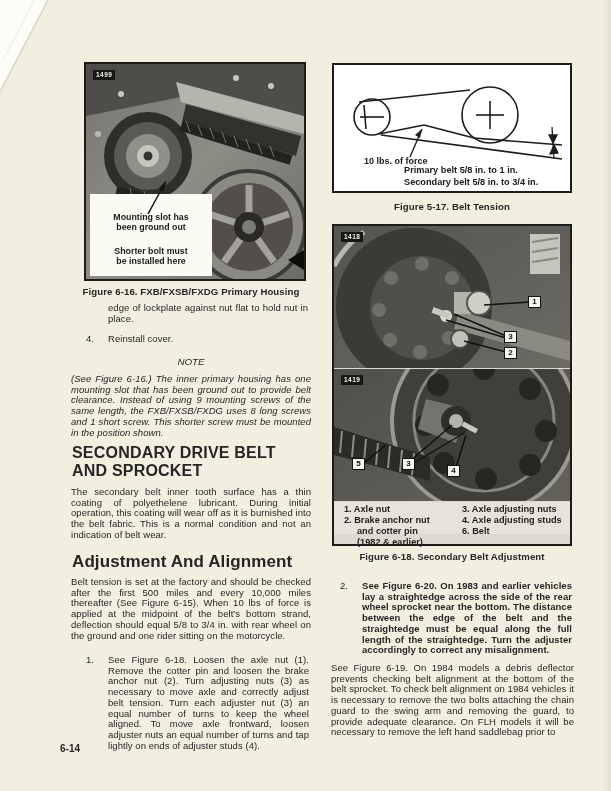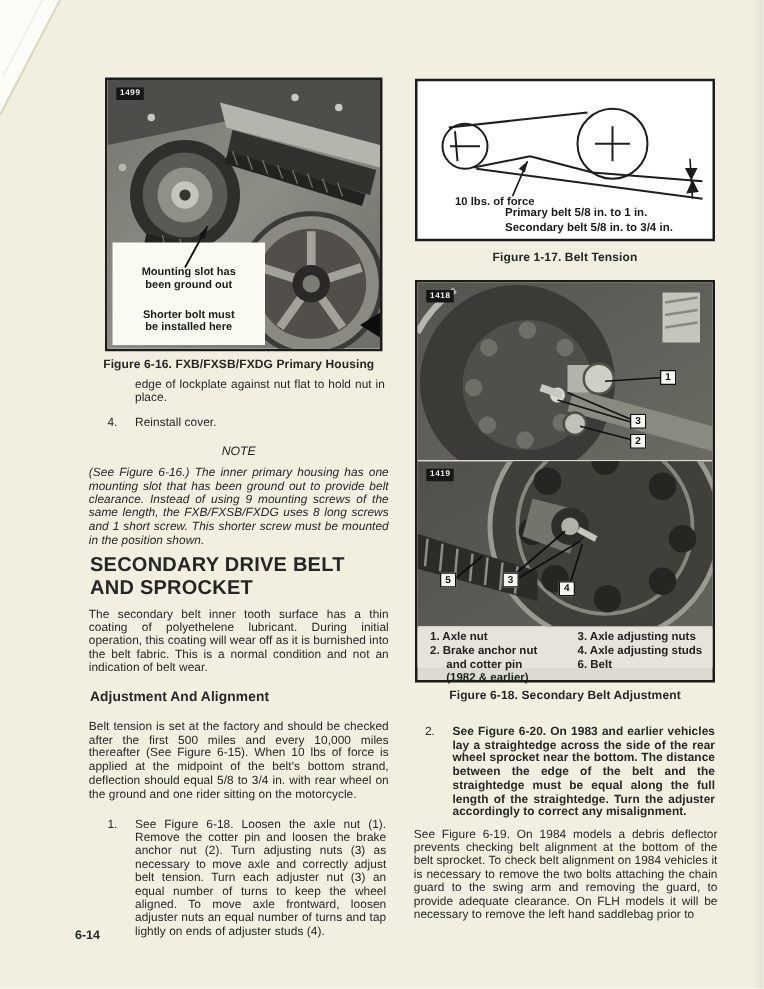--- a/index.html
+++ b/index.html
@@ -16,21 +16,21 @@
   .scan-tick{position:absolute;left:0;width:4px;height:9px;background:#3a3a36;}
   
   .fold{position:absolute;top:0;left:0;}
   
   .txt{position:absolute;font-size:9.5px;line-height:10.7px;text-align:justify;letter-spacing:0.05px;}
   .num{position:absolute;font-size:9.5px;line-height:10.7px;}
   .caption{position:absolute;font-weight:bold;font-size:9.6px;text-align:center;letter-spacing:0.1px;}
   .note-label{position:absolute;font-style:italic;font-size:9.8px;text-align:center;}
   .italic{font-style:italic;}
   .h1{position:absolute;font-weight:bold;font-size:16px;line-height:17.5px;letter-spacing:0.2px;white-space:pre-line;}
-  .h2{position:absolute;font-weight:bold;font-size:11px;letter-spacing:0.1px;}
+  .h2{position:absolute;font-weight:bold;font-size:17px;letter-spacing:0.1px;}
   .pagenum{position:absolute;font-weight:bold;font-size:10px;}
   
   .figbox{position:absolute;border:2px solid #1c1c1a;background:#fff;box-sizing:border-box;}
   .phototag{position:absolute;background:#161614;color:#f5f4ee;font-size:6.5px;font-weight:bold;
     padding:1px 3px;letter-spacing:0.5px;line-height:8px;}
   .callout{position:absolute;width:13px;height:12px;background:#f6f5ef;border:1.5px solid #111;
     box-sizing:border-box;font-size:8px;font-weight:bold;text-align:center;line-height:9px;color:#111;}
   .photo-label{position:absolute;font-weight:bold;font-size:8.8px;line-height:10px;text-align:center;
     white-space:pre-line;color:#1b1b19;}
   .diagram-label{position:absolute;font-weight:bold;font-size:9px;color:#1b1b19;white-space:pre-line;}
@@ -160,21 +160,21 @@
         <polygon points="219,78 215,70 223,70"></polygon>
         <polygon points="220,80 216,89 224,88"></polygon>
       </g>
       <line x1="76" y1="92" x2="88" y2="64" stroke="#1d1d1b" stroke-width="1.4"></line>
       <polygon points="88,64 81,70 86,73" fill="#1d1d1b"></polygon>
     </svg>
     <div class="diagram-label" style="left:30px;top:91px;">10 lbs. of force</div>
     <div class="spec-lines" style="left:70px;top:99px;">Primary belt 5/8 in. to 1 in.
 Secondary belt 5/8 in. to 3/4 in.</div>
   </div>
-  <div class="caption" style="left:332px;top:201px;width:240px;">Figure 1-17. Belt Tension</div>
+  <div class="caption" style="left:332px;top:201px;width:240px;">Figure 5-17. Belt Tension</div>
 
   <div class="figbox" style="left:332px;top:224px;width:240px;height:322px;background:#dcdad1;">
     <svg width="236" height="142" viewBox="0 0 236 142" style="position:absolute;left:0;top:0;">
       <defs>
         <linearGradient id="g618a" x1="0" y1="0" x2="1" y2="1">
           <stop offset="0" stop-color="#55544f"></stop>
             <stop offset="1" stop-color="#6b6a63"></stop>
         </linearGradient>
       </defs>
       <rect width="236" height="142" fill="url(#g618a)"></rect>

